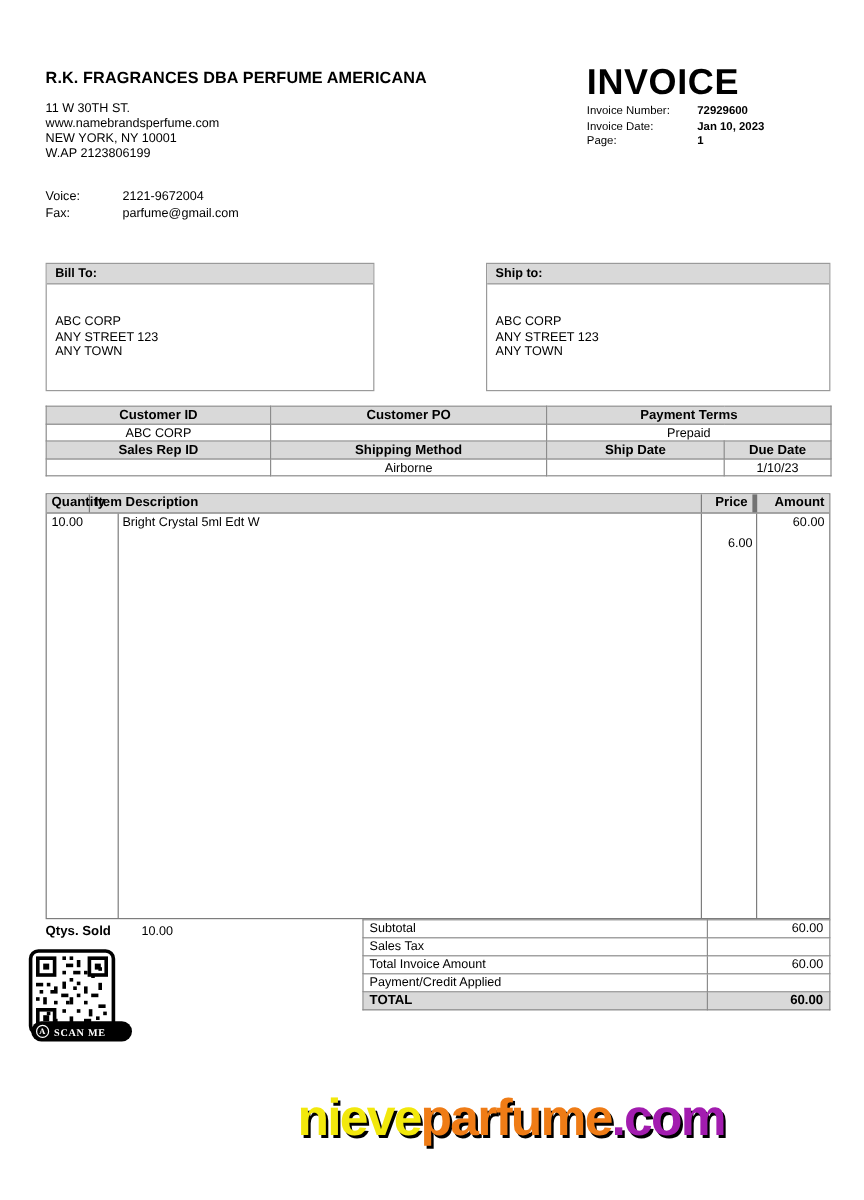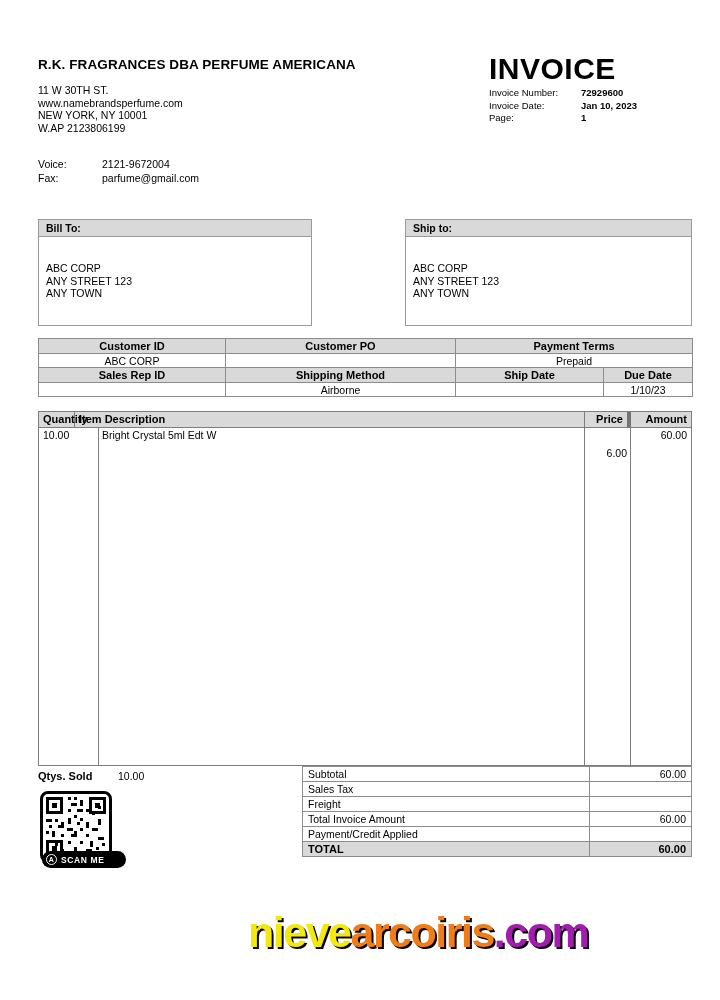--- a/index.html
+++ b/index.html
@@ -168,23 +168,24 @@
     font-weight: bold;
   }
   .qtys-val {
     position: absolute;
     left: 118px; top: 770px;
     font-size: 10.5px;
   }
 
   .qr-wrap {
     position: absolute;
-    left: 40px; top: 791px;
+    left: 24px; top: 791px;
     width: 52px;
     height: 72px;
+    font-family: Liberation Serif, serif;
   }
   .qr-frame {
     position: absolute;
     left: 0; top: 0;
     width: 72px; height: 72px;
     border: 3px solid #000;
     border-radius: 8px;
     box-sizing: border-box;
     background: #fff;
   }
@@ -450,35 +451,31 @@
     <tbody>
       <tr>
         <td>Subtotal</td>
         <td class="val">60.00</td>
       </tr>
       <tr>
         <td>Sales Tax</td>
         <td class="val"></td>
       </tr>
       <tr>
-        <td>Freight</td>
-        <td class="val"></td>
-      </tr>
-      <tr>
         <td>Total Invoice Amount</td>
         <td class="val">60.00</td>
       </tr>
       <tr>
         <td>Payment/Credit Applied</td>
         <td class="val"></td>
       </tr>
       <tr class="total-row">
         <td>TOTAL</td>
         <td class="val">60.00</td>
       </tr>
     </tbody>
   </table>
 
   <div class="watermark">
-    <span class="wm-a">nieve</span><span class="wm-b">arcoiris</span><span class="wm-c">.com</span>
+    <span class="wm-a">nieve</span><span class="wm-b">parfume</span><span class="wm-c">.com</span>
   </div>
 
 </div>
 
 </body></html>

